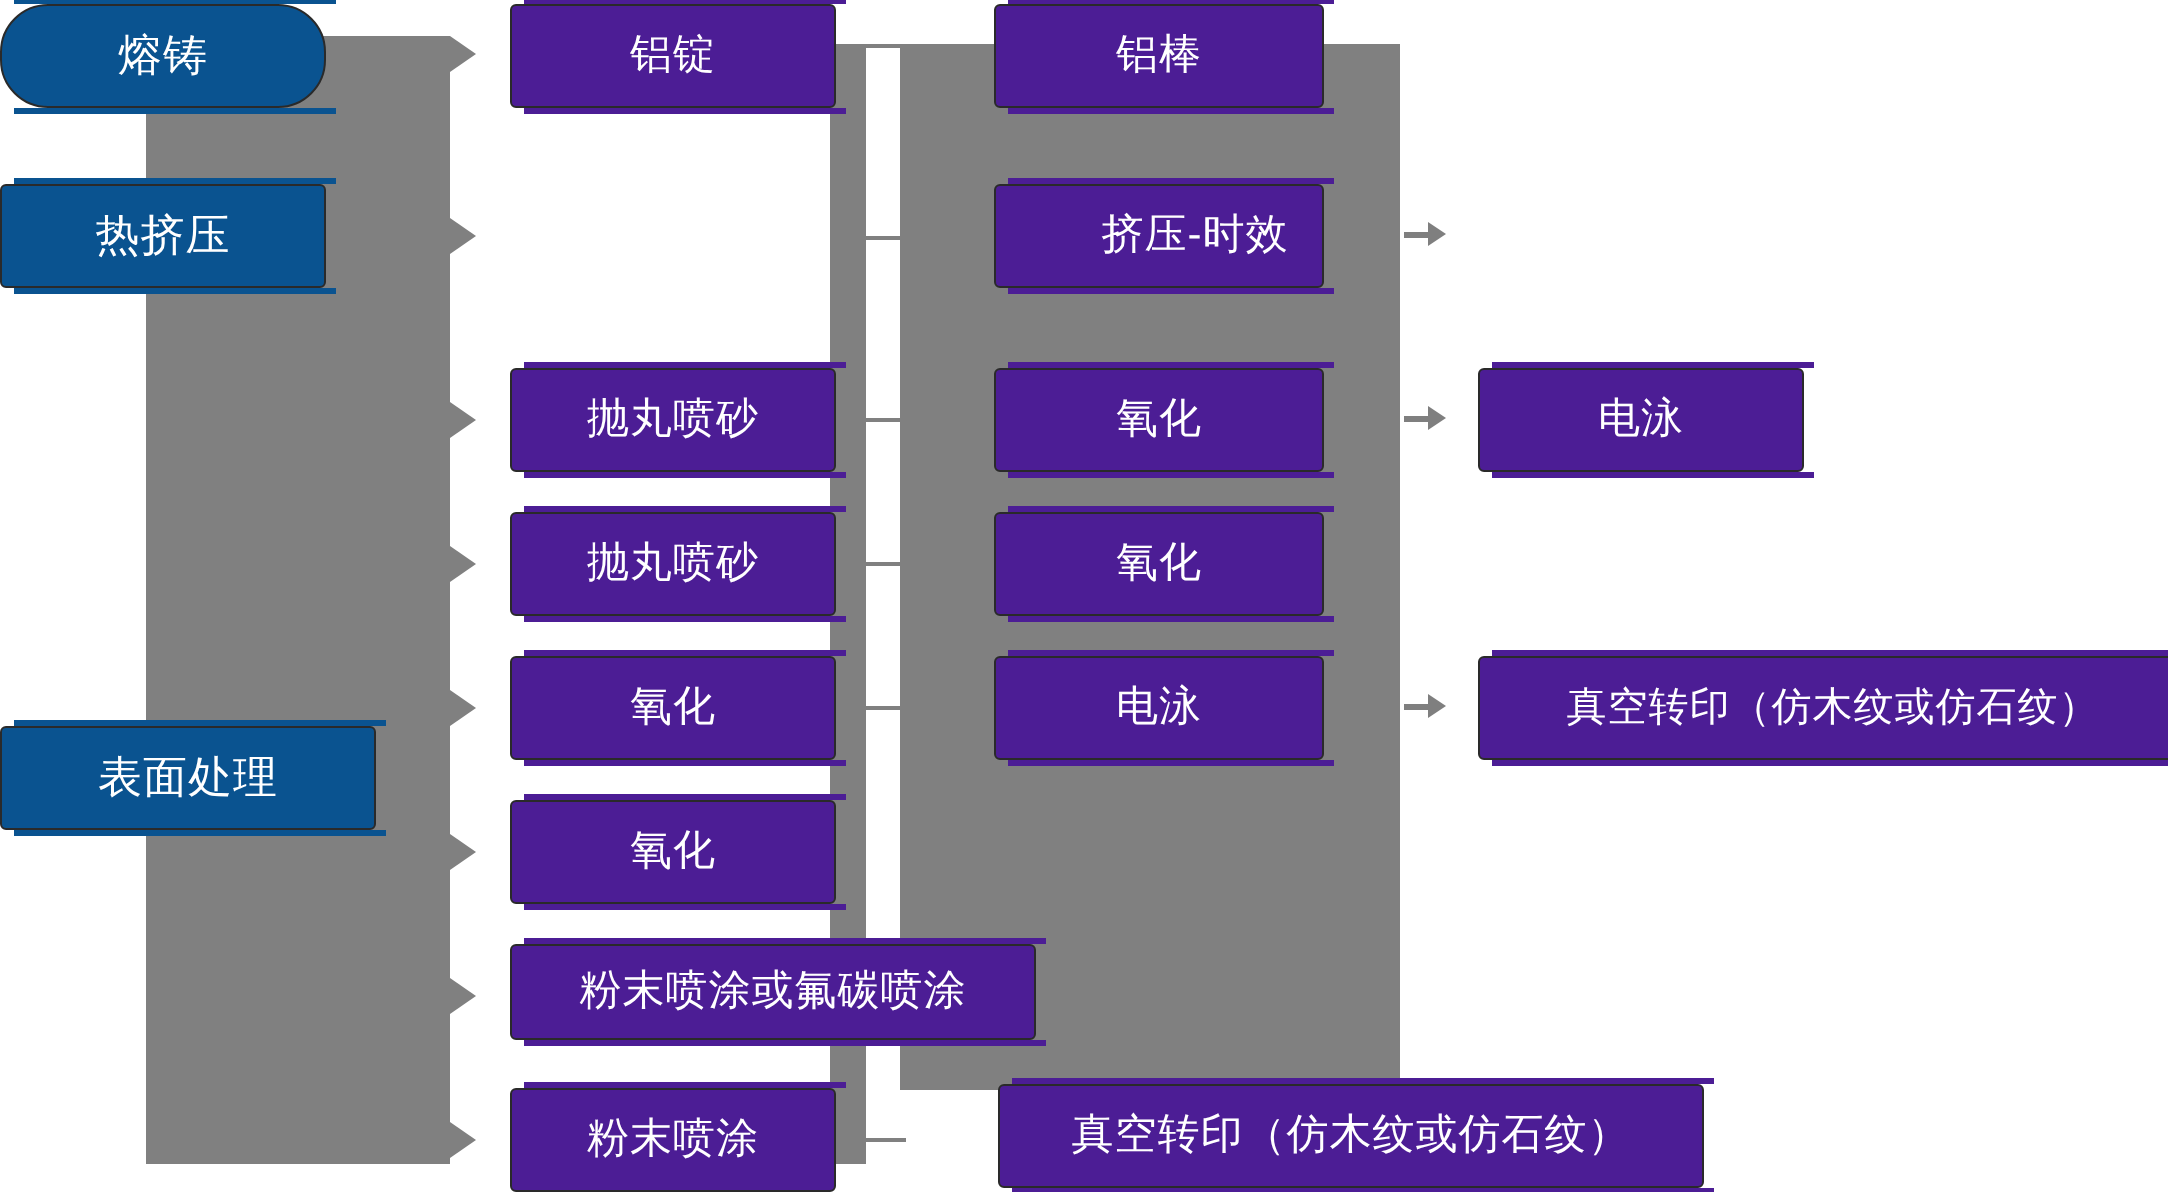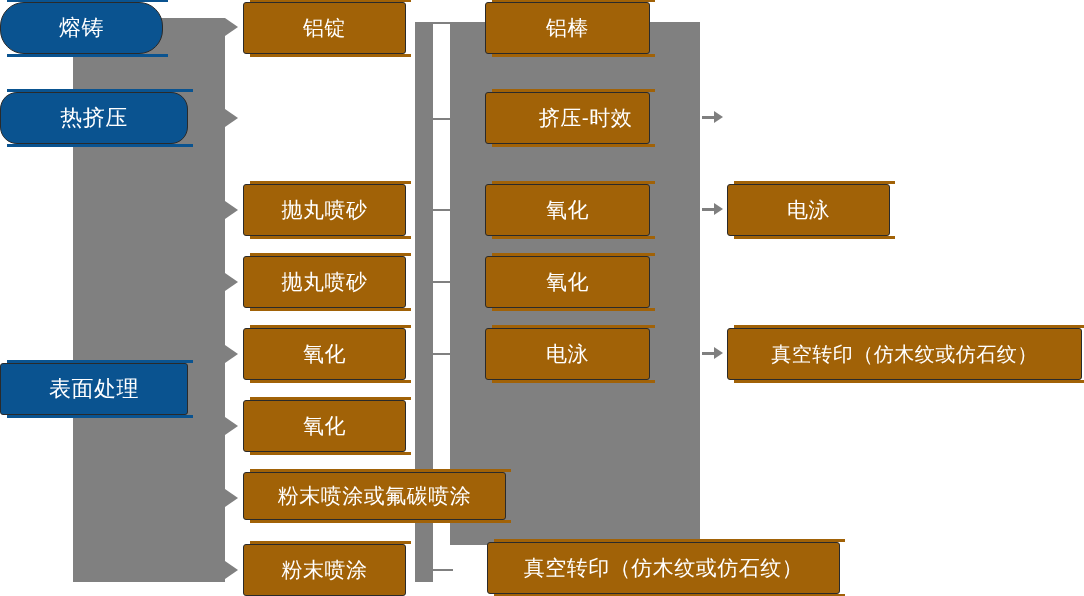--- a/index.html
+++ b/index.html
@@ -58,21 +58,21 @@
     justify-content:center;
     color:#ffffff;
     border:1px solid #2a2a2a;
     border-radius:3px;
     text-align:center;
     line-height:1.1;
     letter-spacing:.5px;
     z-index:5;
   }
   .box.dark{ background:#0A5390; }
-  .box.light{ background:#a16207; }
+  .box.light{ background:#4c1d95;margin-left:12px; }
 
   
   .box::after{
     content:"";
     position:absolute;
     left:6px;right:-6px;
     bottom:-4px;
     height:3px;
     background:inherit;
     z-index:-1;
@@ -129,21 +129,21 @@
       <div class="head"></div>
   </div>
   <div class="sm-arrow" style="left:702px; top:347px;">
     <div class="shaft"></div>
       <div class="head"></div>
   </div>
 
   <div class="box dark f22" style="left:0px; top:2px; width:163px; height:52px;border-radius:24px;">
     <span>熔铸</span>
   </div>
-  <div class="box dark f22" style="left:0px; top:92px; width:188px; height:52px;border-radius:17px;">
+  <div class="box dark f22" style="left:0px; top:92px; width:163px; height:52px;">
     <span>热挤压</span>
   </div>
   <div class="box dark f22" style="left:0px; top:363px; width:188px; height:52px;">
     <span>表面处理</span>
   </div>
 
   <div class="box light f21" style="left:243px; top:2px; width:163px; height:52px;">
     <span>铝锭</span>
   </div>
   <div class="box light f21" style="left:243px; top:184px; width:163px; height:52px;">
@@ -158,21 +158,21 @@
   <div class="box light f21" style="left:243px; top:400px; width:163px; height:52px;">
     <span>氧化</span>
   </div>
   <div class="box light f21" style="left:243px; top:472px; width:263px; height:48px;">
     <span>粉末喷涂或氟碳喷涂</span>
   </div>
   <div class="box light f21" style="left:243px; top:544px; width:163px; height:52px;">
     <span>粉末喷涂</span>
   </div>
 
-  <div class="box light f21" style="left:485px; top:2px; width:165px; height:52px;">
+  <div class="box light f21" style="left:485px; top:2px; width:165px; height:52px;font-family:Liberation Serif, serif;">
     <span>铝棒</span>
   </div>
   <div class="box light f21" style="left:485px; top:92px; width:165px; height:52px;padding-left:36px;">
     <span>挤压-时效</span>
   </div>
   <div class="box light f21" style="left:485px; top:184px; width:165px; height:52px;">
     <span>氧化</span>
   </div>
   <div class="box light f21" style="left:485px; top:256px; width:165px; height:52px;">
     <span>氧化</span>

